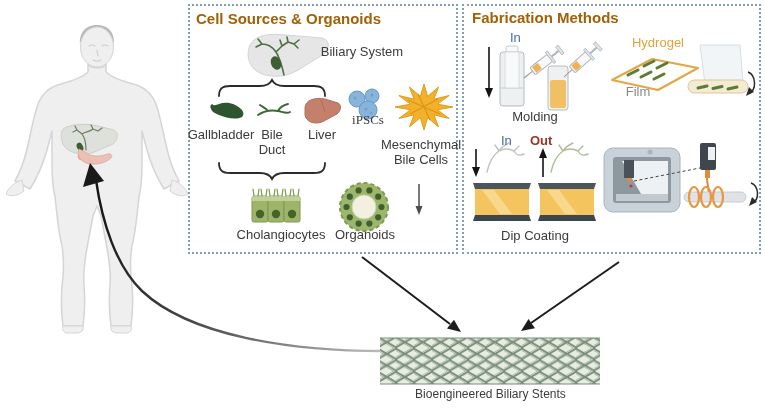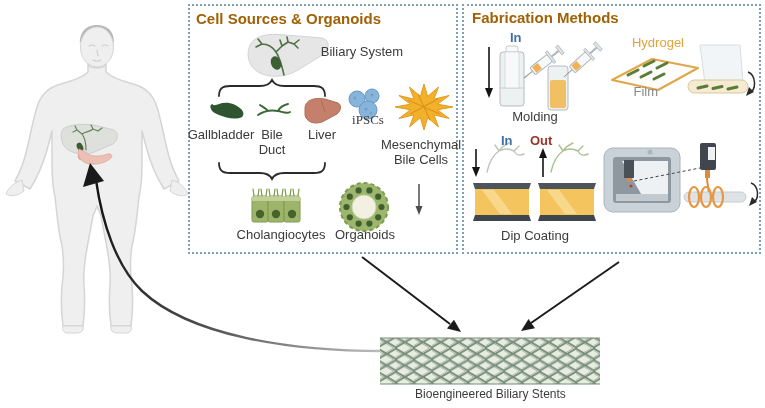--- a/index.html
+++ b/index.html
@@ -9,21 +9,21 @@
   }
   .bgsvg{position:absolute;left:0;top:0;z-index:0;}
   .dashbox{
     position:absolute;top:4px;height:250px;border:2px dotted #7f9fb6;
     box-sizing:border-box;background:transparent;z-index:1;
   }
   #cell-box{left:188px;width:270px;}
   #fab-box{left:462px;width:299px;}
   .lbl{position:absolute;z-index:2;font-size:13px;line-height:1.12;color:#3b3b3b;text-align:center;}
   .title{position:absolute;z-index:2;font-size:15px;font-weight:bold;color:#a16207;text-align:left;}
-  .blue{color:#3f6ea5;font-weight:bold;padding-left:32px;}
+  .blue{color:#3f6ea5;font-weight:normal;padding-left:32px;}
   .red{color:#9c3426;font-weight:bold;}
   .orange{color:#e2a33c;}
   .gray{color:#8a8a8a;}
   .big{font-size:12px;}
 </style>
 </head>
 <body>
 
 <div class="canvas">
 
@@ -235,19 +235,19 @@
   <div class="lbl" style="left:300px;top:128px;width:44px;">Liver</div>
   <div class="lbl" style="left:344px;top:113px;width:48px;font-family:Liberation Serif, serif;">iPSCs</div>
   <div class="lbl" style="left:376px;top:138px;width:90px;">Mesenchymal Bile Cells</div>
   <div class="lbl" style="left:235px;top:228px;width:92px;">Cholangiocytes</div>
   <div class="lbl" style="left:334px;top:228px;width:62px;">Organoids</div>
 
   <div class="title" style="left:472px;top:9px;width:260px;">Fabrication Methods</div>
   <div class="lbl blue" style="left:478px;top:31px;width:24px;text-align:left;">In</div>
   <div class="lbl" style="left:495px;top:110px;width:80px;">Molding</div>
   <div class="lbl orange" style="left:628px;top:36px;width:60px;">Hydrogel</div>
-  <div class="lbl gray" style="left:618px;top:85px;width:40px;text-align:right;">Film</div>
+  <div class="lbl gray" style="left:618px;top:85px;width:40px;">Film</div>
   <div class="lbl blue" style="left:469px;top:134px;width:24px;text-align:left;">In</div>
   <div class="lbl red" style="left:530px;top:134px;width:34px;text-align:left;">Out</div>
   <div class="lbl" style="left:485px;top:229px;width:100px;">Dip Coating</div>
 
   <div class="lbl big" style="left:378px;top:388px;width:225px;">Bioengineered Biliary Stents</div>
 </div>
 
 </body></html>

